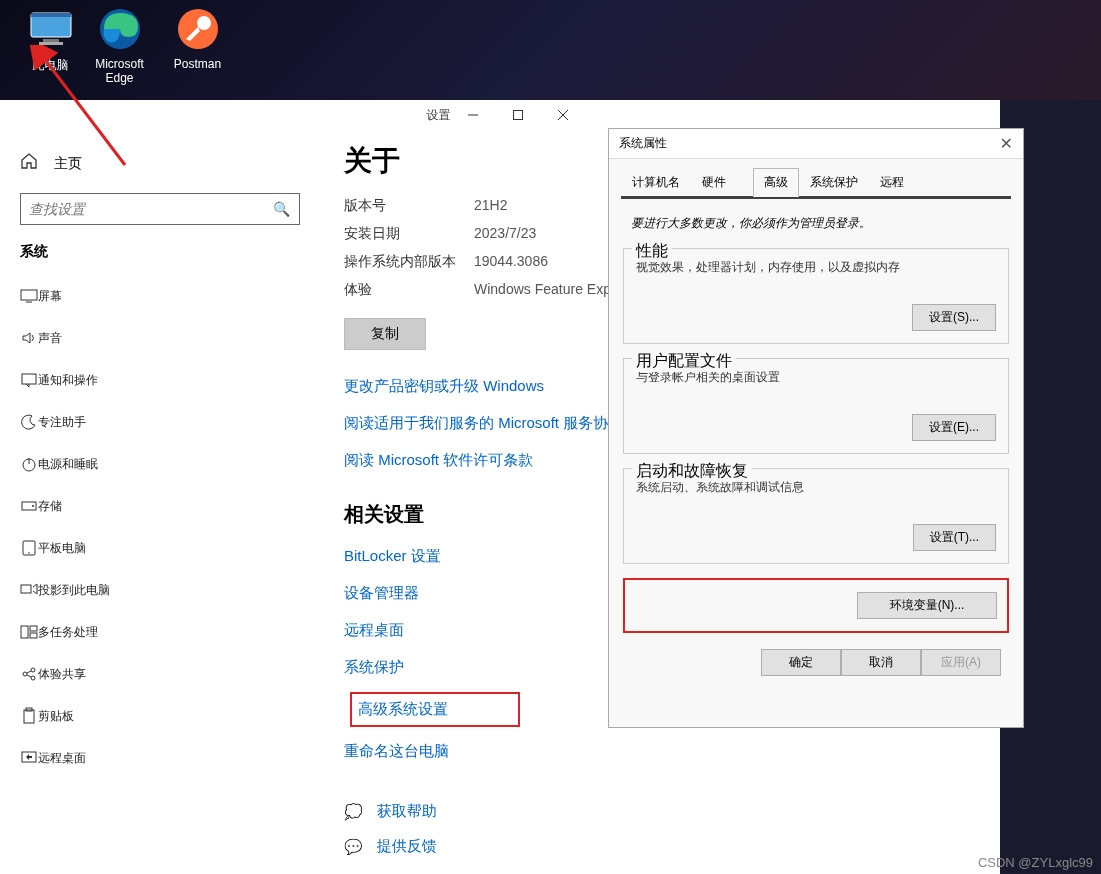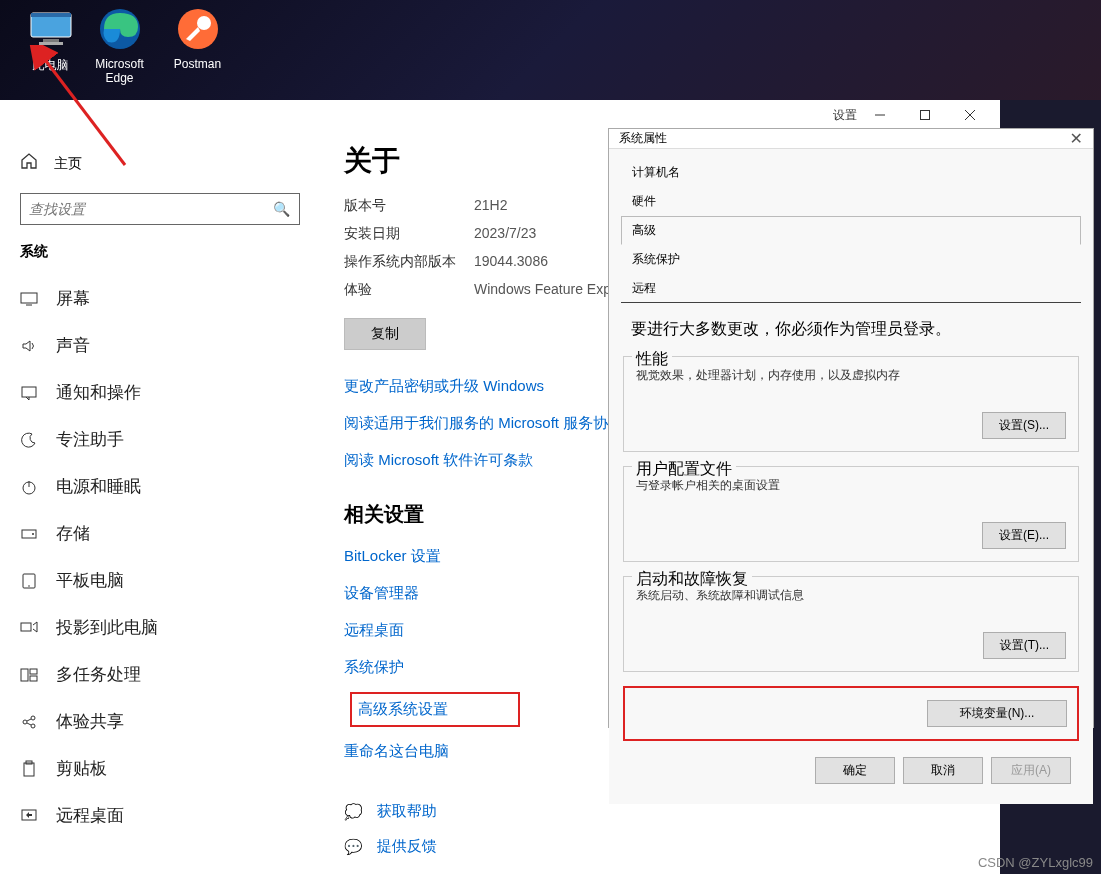--- a/index.html
+++ b/index.html
@@ -8,63 +8,63 @@
 .desktop { position: absolute; top: 0; left: 0; right: 0; height: 100px; background: linear-gradient(135deg, #0a0a1a 0%, #1a1a3a 50%, #2a1a2a 100%); }
 .desktop-icon { position: absolute; top: 5px; width: 75px; text-align: center; color: #fff; font-size: 12px; cursor: pointer; }
 .desktop-icon .glyph { width: 48px; height: 48px; margin: 0 auto 4px; display: flex; align-items: center; justify-content: center; }
 .desktop-icon.pc { left: 13px; }
 .desktop-icon.edge { left: 82px; }
 .desktop-icon.postman { left: 160px; }
 
 .arrow { position: absolute; top: 45px; left: 25px; pointer-events: none; z-index: 5; }
 
 .settings-window { position: absolute; top: 100px; left: 0; width: 1000px; height: 774px; background: #fff; display: flex; flex-direction: column; }
-.titlebar { height: 30px; display: flex; justify-content: flex-end; align-items: center; padding: 0 8px; }
+.titlebar { height: 30px; display: flex; justify-content: center; align-items: center; padding: 0 8px; }
 .titlebar-left { font-size: 12px; color: #333; padding-left: 12px; }
 .titlebar-right { display: flex; }
 .titlebar-btn { width: 45px; height: 30px; display: flex; align-items: center; justify-content: center; cursor: pointer; color: #333; }
 
 .settings-body { flex: 1; display: flex; overflow: hidden; }
 .sidebar { width: 320px; padding: 12px 20px; }
 .home-row { display: flex; align-items: flex-end; gap: 16px; padding: 10px 0; font-size: 14px; cursor: pointer; }
 .search-box { display: flex; align-items: center; border: 1px solid #666; background: #fff; height: 32px; margin: 10px 0 18px; padding: 0 8px; }
 .search-box input { flex: 1; border: none; outline: none; font-size: 14px; background: transparent; font-style: italic; }
 .search-box .sicon { color: #666; font-size: 14px; }
 .section-label { font-size: 14px; font-weight: 600; margin: 8px 0 14px; }
-.nav-item { display: flex; align-items: center; gap: 18px; padding: 12px 0; font-size: 17px; color: #222; cursor: pointer; }
+.nav-item { display: flex; align-items: center; padding: 12px 0; font-size: 12px; color: #222; cursor: pointer; }
 .nav-item .nicon { width: 18px; height: 18px; display: flex; align-items: center; justify-content: center; color: #333; }
 
 .main { flex: 1; padding: 12px 24px; overflow: hidden; position: relative; }
 .main h1 { font-size: 28px; font-weight: 600; margin-bottom: 12px; }
 .spec-row { display: flex; font-size: 14px; color: #333; padding: 5px 0; }
 .spec-row .k { width: 130px; }
 .spec-row .v { color: #555; }
 .copy-btn { background: #ccc; border: 1px solid #bbb; padding: 6px 26px; font-size: 14px; margin: 14px 0 18px; cursor: pointer; }
 .link { color: #0066cc; font-size: 15px; padding: 9px 0; cursor: pointer; display: block; }
 .section-head { font-size: 20px; font-weight: 600; margin: 22px 0 10px; }
 .red-box-1 { border: 2px solid #d22; padding: 2px 70px 2px 6px; display: inline-block; margin: 6px 6px; }
 .icon-link { display: flex; align-items: center; gap: 14px; padding: 8px 0; font-size: 15px; color: #0066cc; cursor: pointer; }
 .icon-link .licon { color: #555; }
 
-.dialog { position: absolute; top: 128px; left: 608px; width: 486px; height: 600px; background: #f0f0f0; border: 1px solid #aaa; display: flex; flex-direction: column; z-index: 10; font-size: 12px; }
+.dialog { position: absolute; top: 128px; left: 608px; width: 416px; height: 600px; background: #f0f0f0; border: 1px solid #aaa; display: flex; flex-direction: column; z-index: 10; font-size: 12px; }
 .dialog-title { height: 30px; display: flex; justify-content: space-between; align-items: center; padding: 0 10px; background: #fff; border-bottom: 1px solid #ddd; }
 .dialog-title .close { cursor: pointer; font-size: 16px; color: #555; }
 .dialog-body { flex: 1; padding: 8px 12px; background: #f8f8f8; }
-.tabs { display: flex; border-bottom: 1px solid #404040; flex-direction: column; }
+.tabs { display: flex; border-bottom: 3px solid #404040; }
 .tab { padding: 5px 10px; font-size: 12px; cursor: pointer; border: 1px solid transparent; position: relative; top: 1px; }
-.tab.active { background: #f8f8f8; border: 1px solid #bbb; border-bottom: 1px solid #f8f8f8; }
-.admin-note { padding: 16px 10px 10px; font-size: 16px; }
+.tab.active { background: #f8f8f8; border: 1px solid #bbb; border-bottom: 1px solid #f8f8f8; margin-left: 16px; }
+.admin-note { padding: 16px 10px 10px; font-size: 12px; font-style: italic; }
 .fieldset { border: 1px solid #ccc; margin: 6px 2px 14px; padding: 10px 12px 12px; position: relative; }
 .fieldset .legend { position: absolute; top: -8px; left: 8px; background: #f8f8f8; padding: 0 4px; font-size: 16px; }
 .fieldset .desc { font-size: 12px; color: #333; margin-bottom: 28px; }
 .fieldset .btn-row { text-align: right; }
 .win-btn { background: #e1e1e1; border: 1px solid #adadad; padding: 4px 16px; font-size: 12px; cursor: pointer; min-width: 80px; }
 .win-btn.disabled { color: #999; cursor: default; }
 .red-box-2 { border: 2px solid #d22; padding: 12px 10px; margin: 0 2px 12px; text-align: right; }
-.dialog-footer { text-align: right; padding: 4px 10px 12px; display: flex; justify-content: flex-end; gap: 8px; }
+.dialog-footer { text-align: right; padding: 4px 10px 12px; display: flex; justify-content: flex-end; }
 
 .watermark { position: absolute; bottom: 4px; right: 8px; color: #888; font-size: 13px; z-index: 20; }
 </style>
 </head>
 <body>
 
 <div class="desktop">
   <div class="desktop-icon pc">
     <div class="glyph">
       <svg width="44" height="40" viewBox="0 0 44 40">

